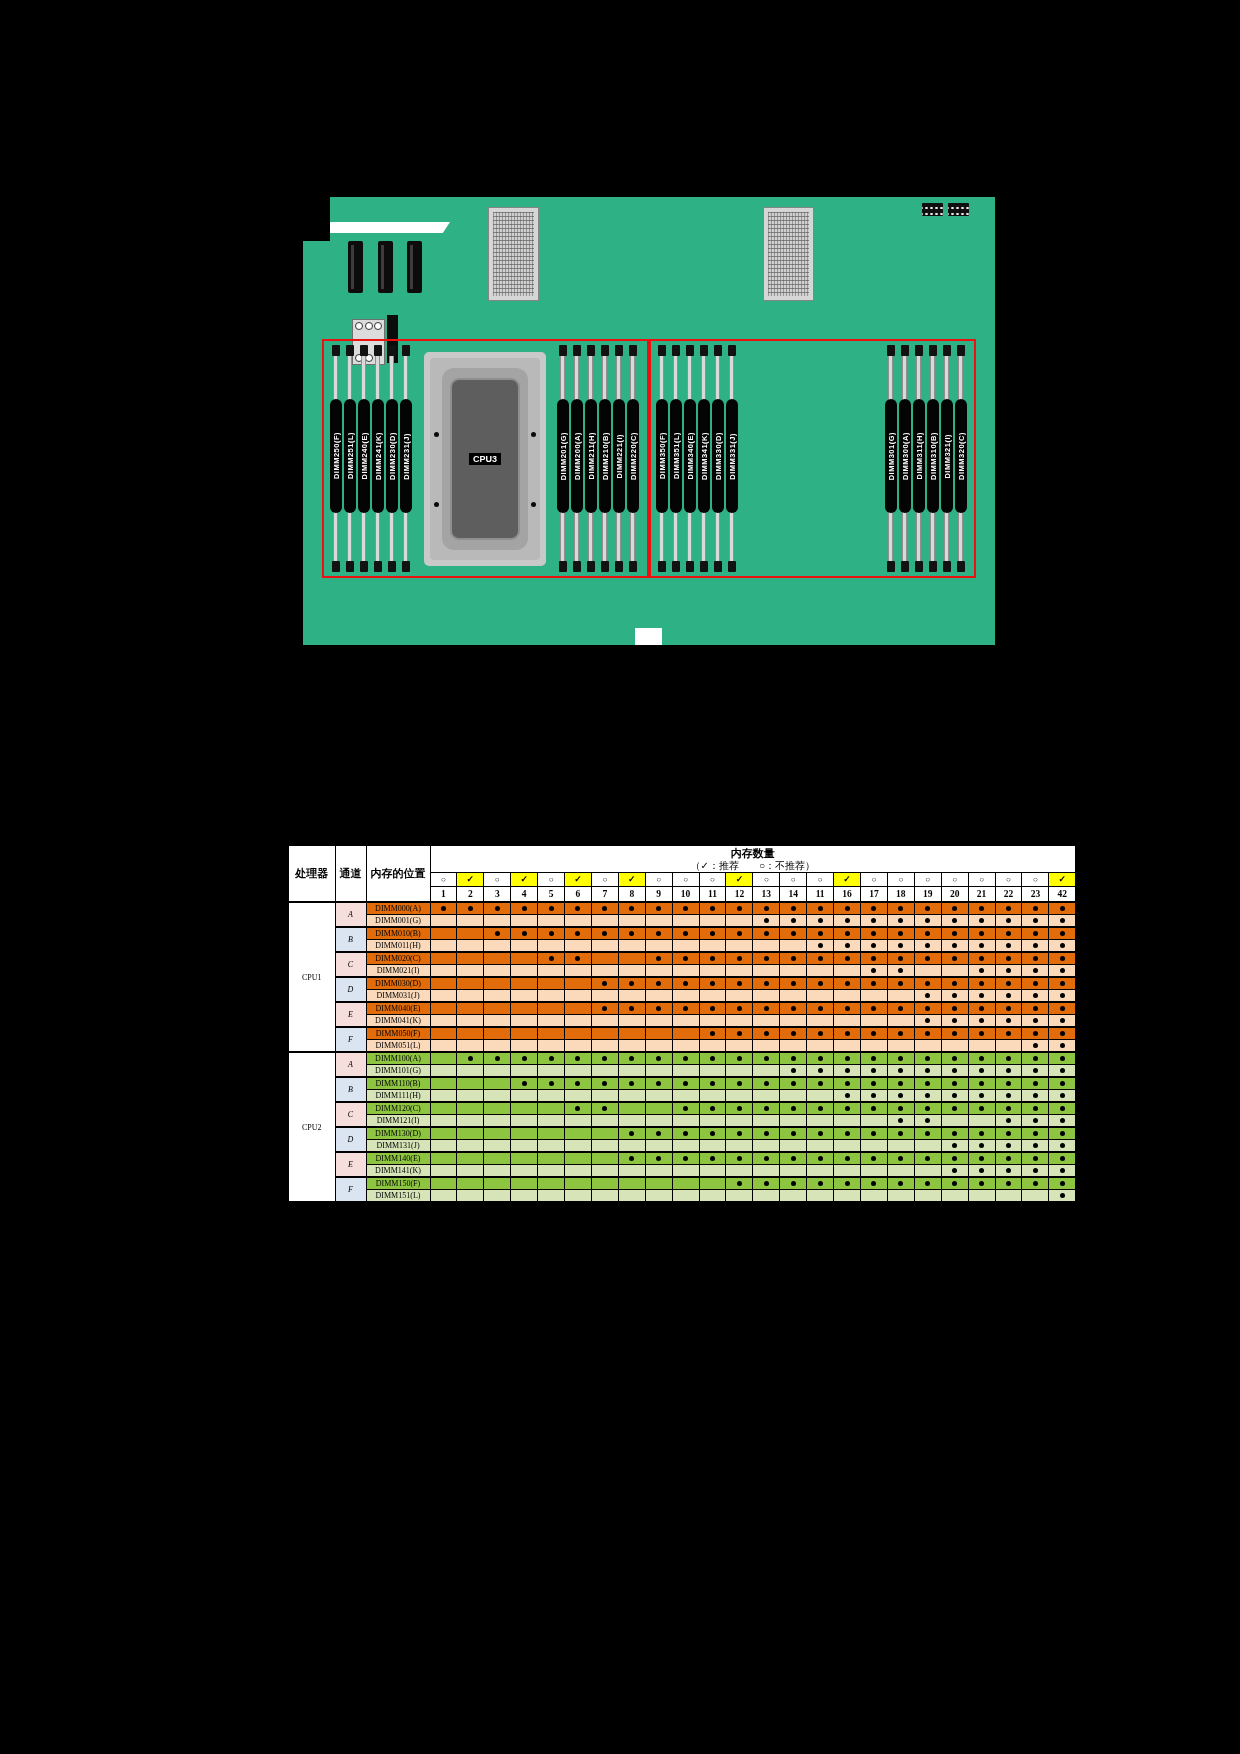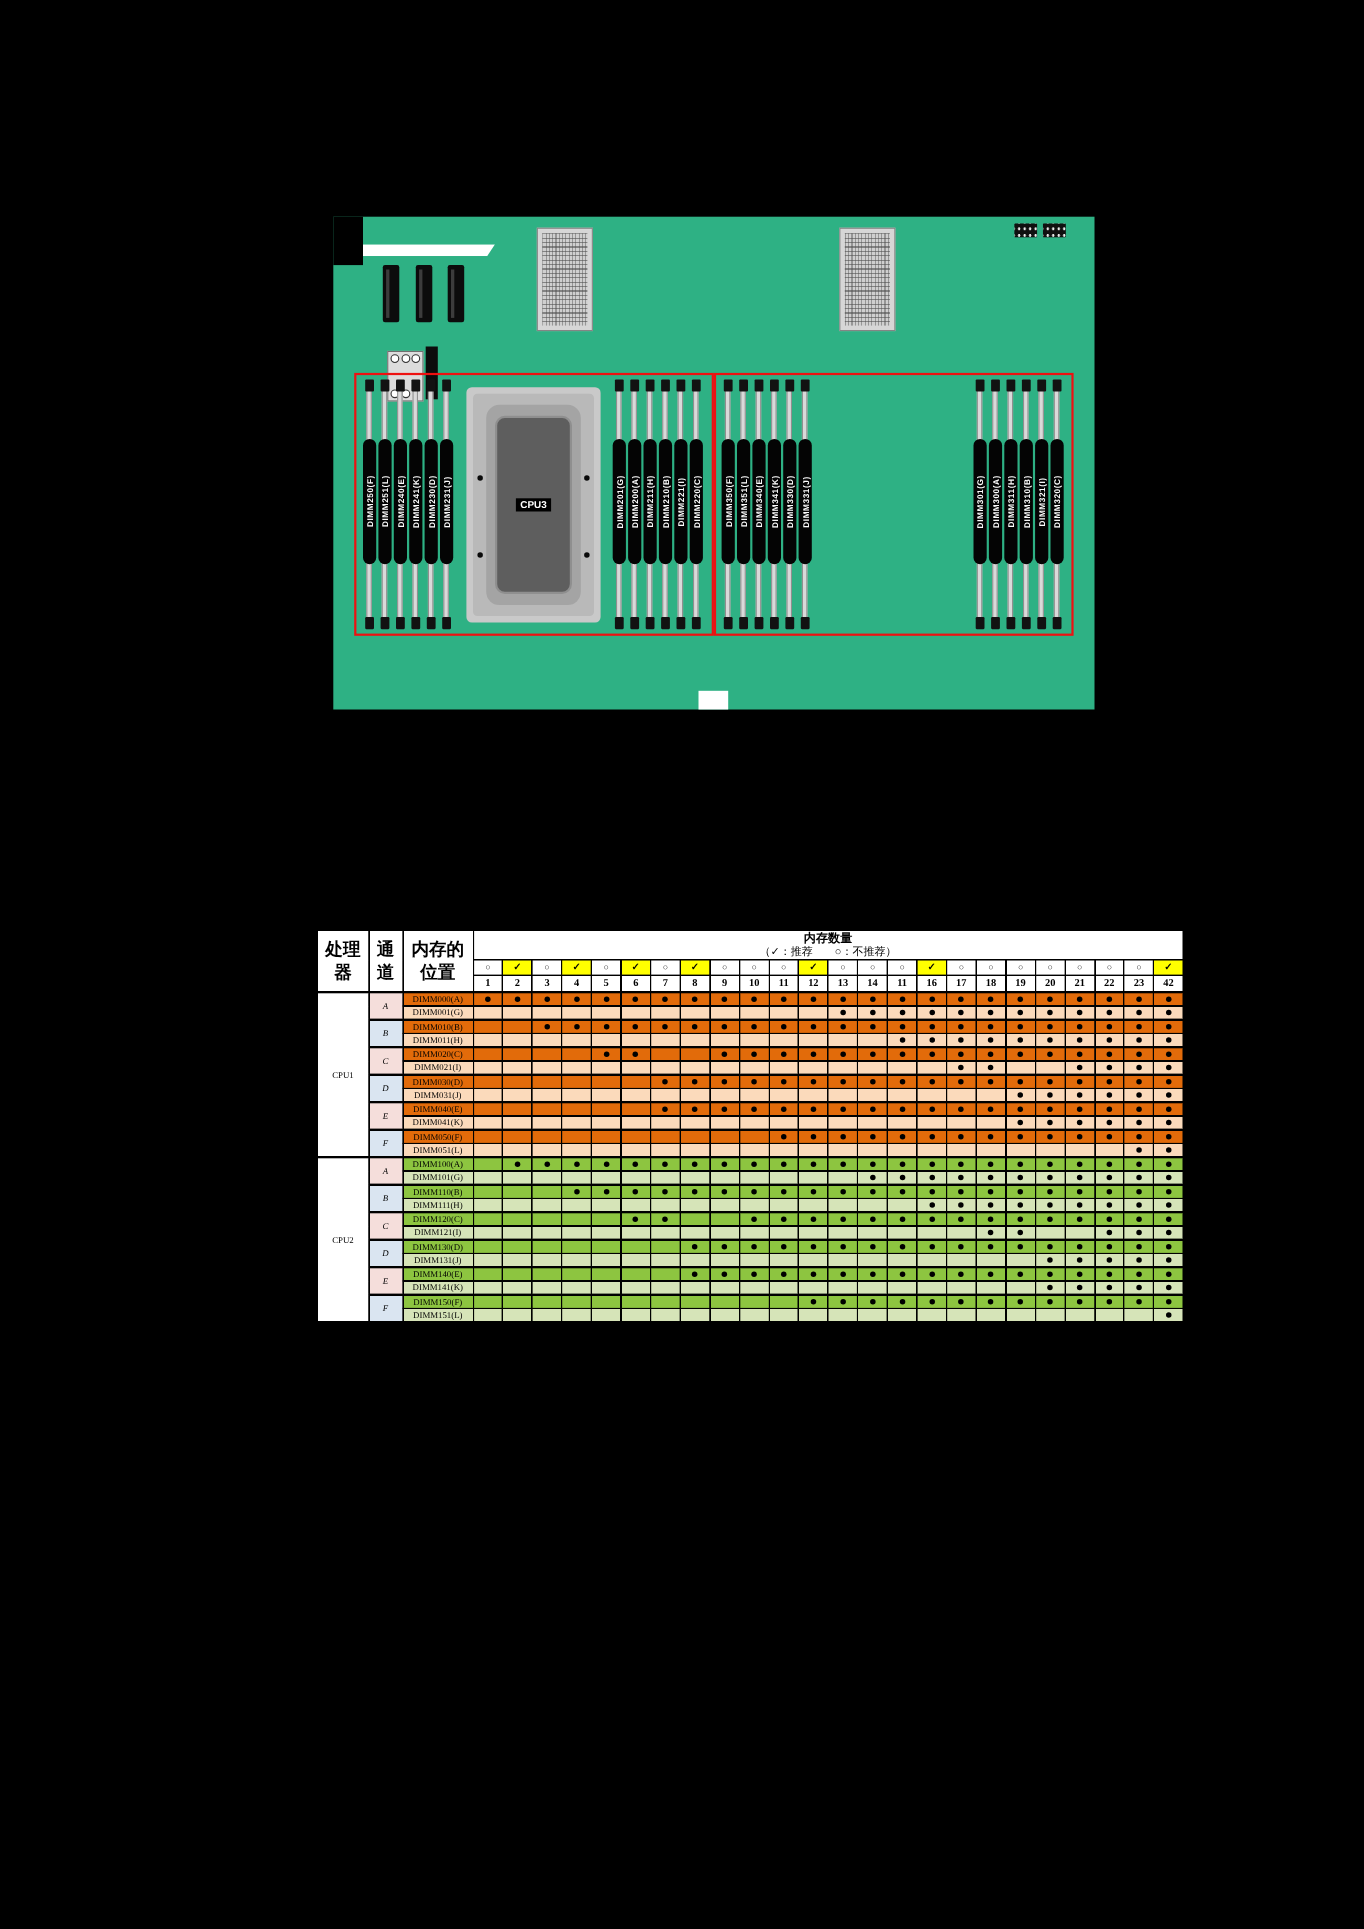--- a/index.html
+++ b/index.html
@@ -49,21 +49,21 @@
            border:2px solid #8f8f8f;border-radius:9px;}
   .cpu-tag{position:absolute;left:50%;top:50%;transform:translate(-50%,-50%);background:#000;color:#fff;
            font:bold 9px "Liberation Sans",sans-serif;padding:1px 4px;white-space:nowrap;}
   .screw{position:absolute;width:5px;height:5px;border-radius:50%;background:#0a0a0a;}
 
   
   .pop-wrap{position:absolute;left:287px;top:844px;}
   table.pop{border-collapse:collapse;table-layout:fixed;width:790px;border:2px solid #000;
             font-family:"Liberation Serif",serif;color:#000;}
   table.pop td,table.pop th{border:1px solid #000;padding:0;overflow:hidden;text-align:center;vertical-align:middle;}
-  .hdr-cell{background:#fff;font-weight:bold;font-size:16px;}
+  .hdr-cell{background:#fff;font-weight:bold;font-size:11px;}
   .qty-cell{background:#fff;height:26px;}
   .qty-title{font-weight:bold;font-size:11px;line-height:13px;}
   .qty-legend{font-weight:normal;font-size:10px;line-height:12px;}
   tr.marks-row td{height:13px;background:#fff;font-size:8px;line-height:13px;}
   tr.marks-row td.rec{background:#ffff00;font-weight:bold;font-size:9px;}
   tr.nums-row td{height:14px;background:#fff;font-weight:bold;font-size:9.5px;line-height:14px;border-bottom:2px solid #000;}
   tr.data-row{height:11px;}
   tr.data-row td{font-size:8px;line-height:11px;}
   td.cpu-cell{background:#fff;font-size:9.5px;border-right:2px solid #000;margin-top:41px;}
   td.ch-cell{font-size:9px;font-style:italic;border-right:2px solid #000;}

